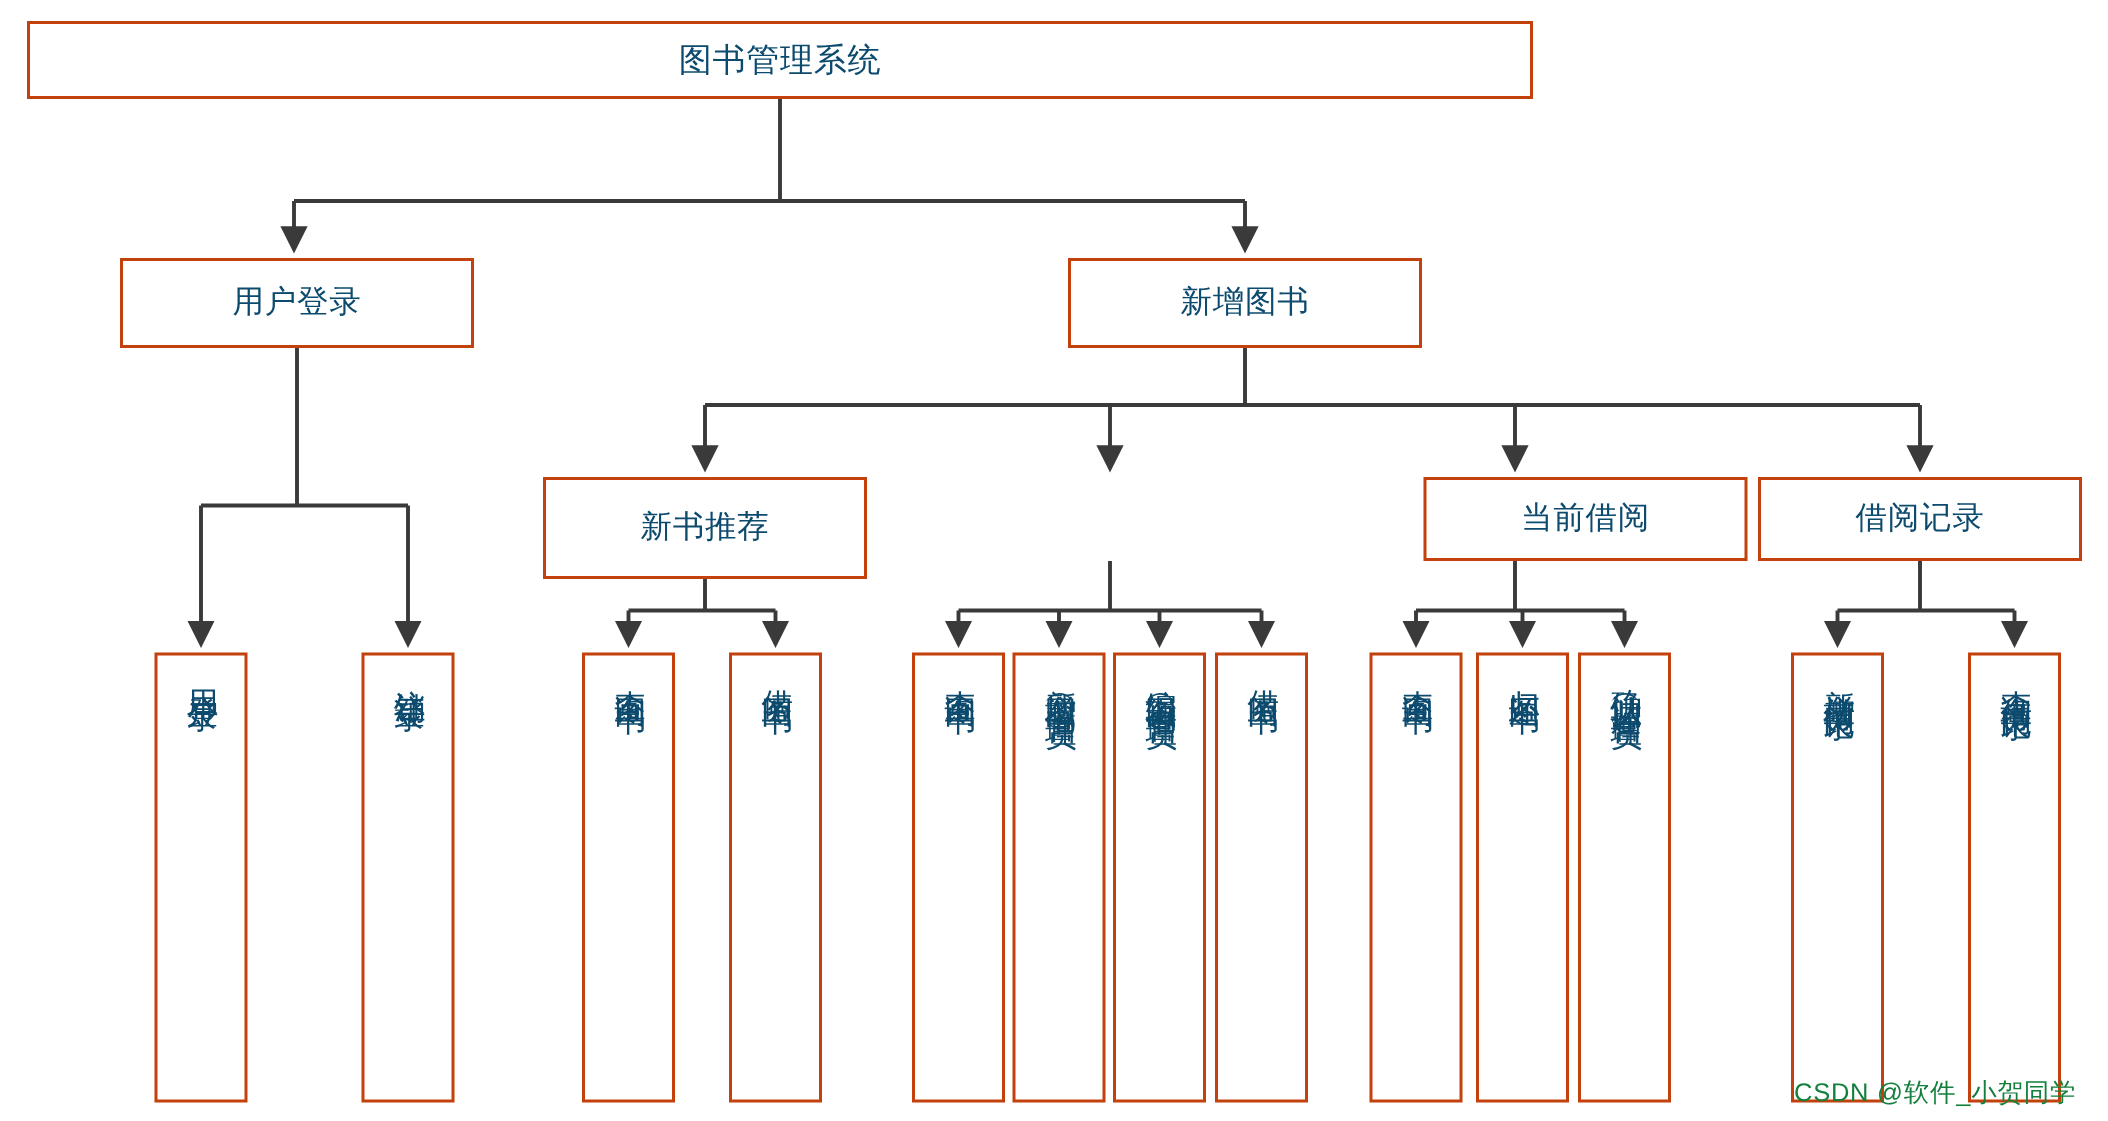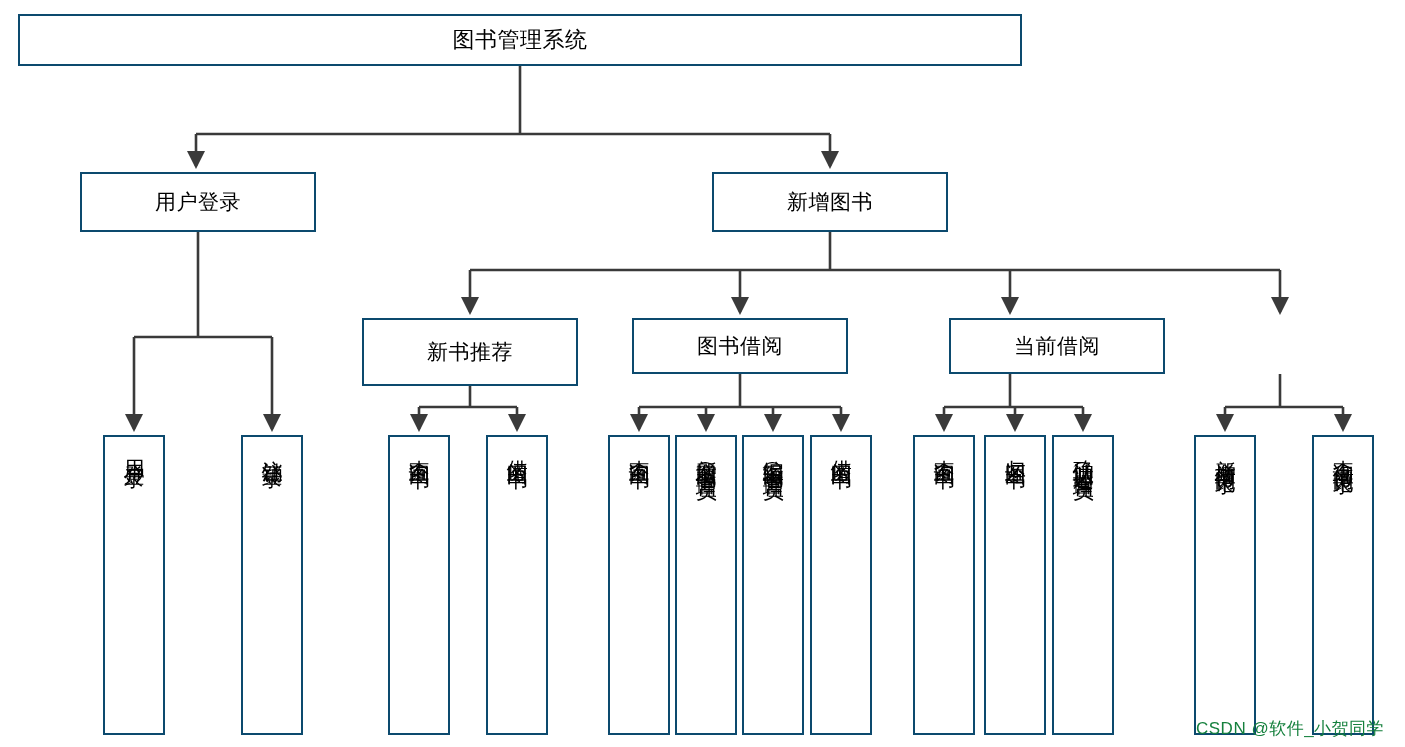--- a/index.html
+++ b/index.html
@@ -21,26 +21,26 @@
     position: absolute;
     left: 0;
     top: 0;
     width: 1405px;
     height: 747px;
     pointer-events: none;
   }
   .node {
     position: absolute;
     box-sizing: border-box;
-    border: 2px solid #0c4a6e;
+    border: 2px solid #c2410c;
     background: #ffffff;
     display: flex;
     align-items: center;
     justify-content: center;
-    color: #000000;
+    color: #0c4a6e;
   }
   .node .label {
     display: block;
     text-align: center;
     line-height: 1.12;
     letter-spacing: 0.5px;
   }
   .node.horizontal .label {
     font-size: 21px;
   }
@@ -136,28 +136,28 @@
   </div>
 
   <div class="node horizontal" style="left:712px; top:172px; width:236px; height:60px;">
     <span class="label">新增图书</span>
   </div>
 
   <div class="node horizontal" style="left:362px; top:318px; width:216px; height:68px;">
     <span class="label">新书推荐</span>
   </div>
 
-  <div class="node horizontal" style="left:632px; top:318px; width:216px; height:56px;">
-    <span class="label">图书借阅</span>
-  </div>
 
   <div class="node horizontal" style="left:902px; top:318px; width:216px; height:56px;margin-left:47px;">
     <span class="label">当前借阅</span>
   </div>
 
+  <div class="node horizontal" style="left:1172px; top:318px; width:216px; height:56px;">
+    <span class="label">借阅记录</span>
+  </div>
 
   <div class="node vertical" style="left:103px; top:435px; width:62px; height:300px;">
     <span class="label">用户登录</span>
   </div>
 
   <div class="node vertical" style="left:241px; top:435px; width:62px; height:300px;">
     <span class="label">注销登录</span>
   </div>
 
   <div class="node vertical" style="left:388px; top:435px; width:62px; height:300px;">

